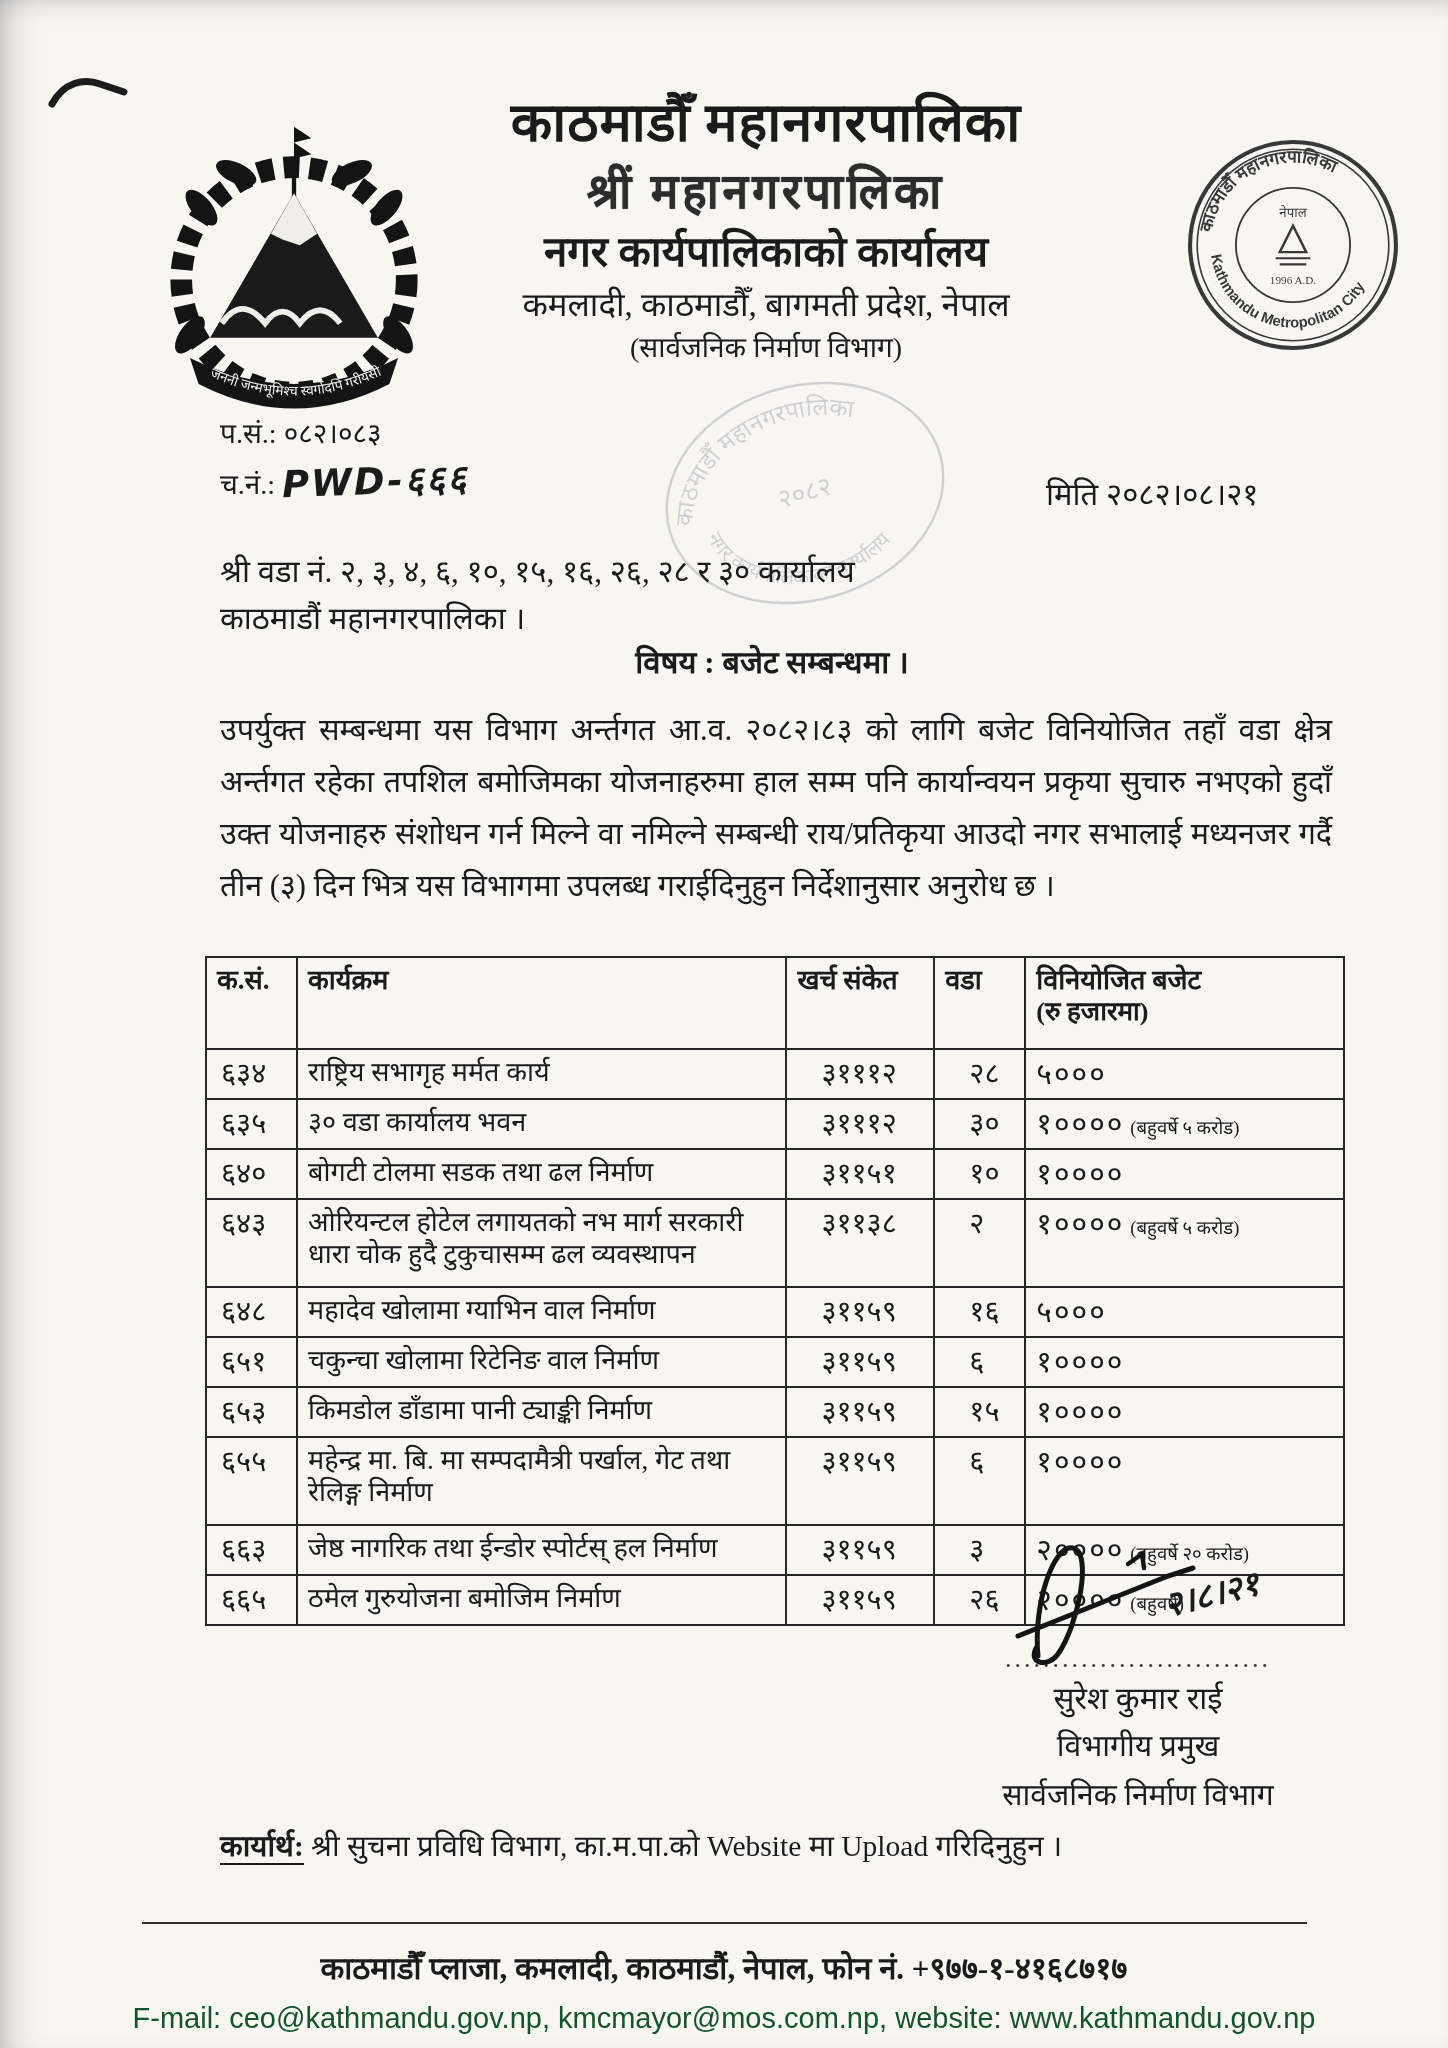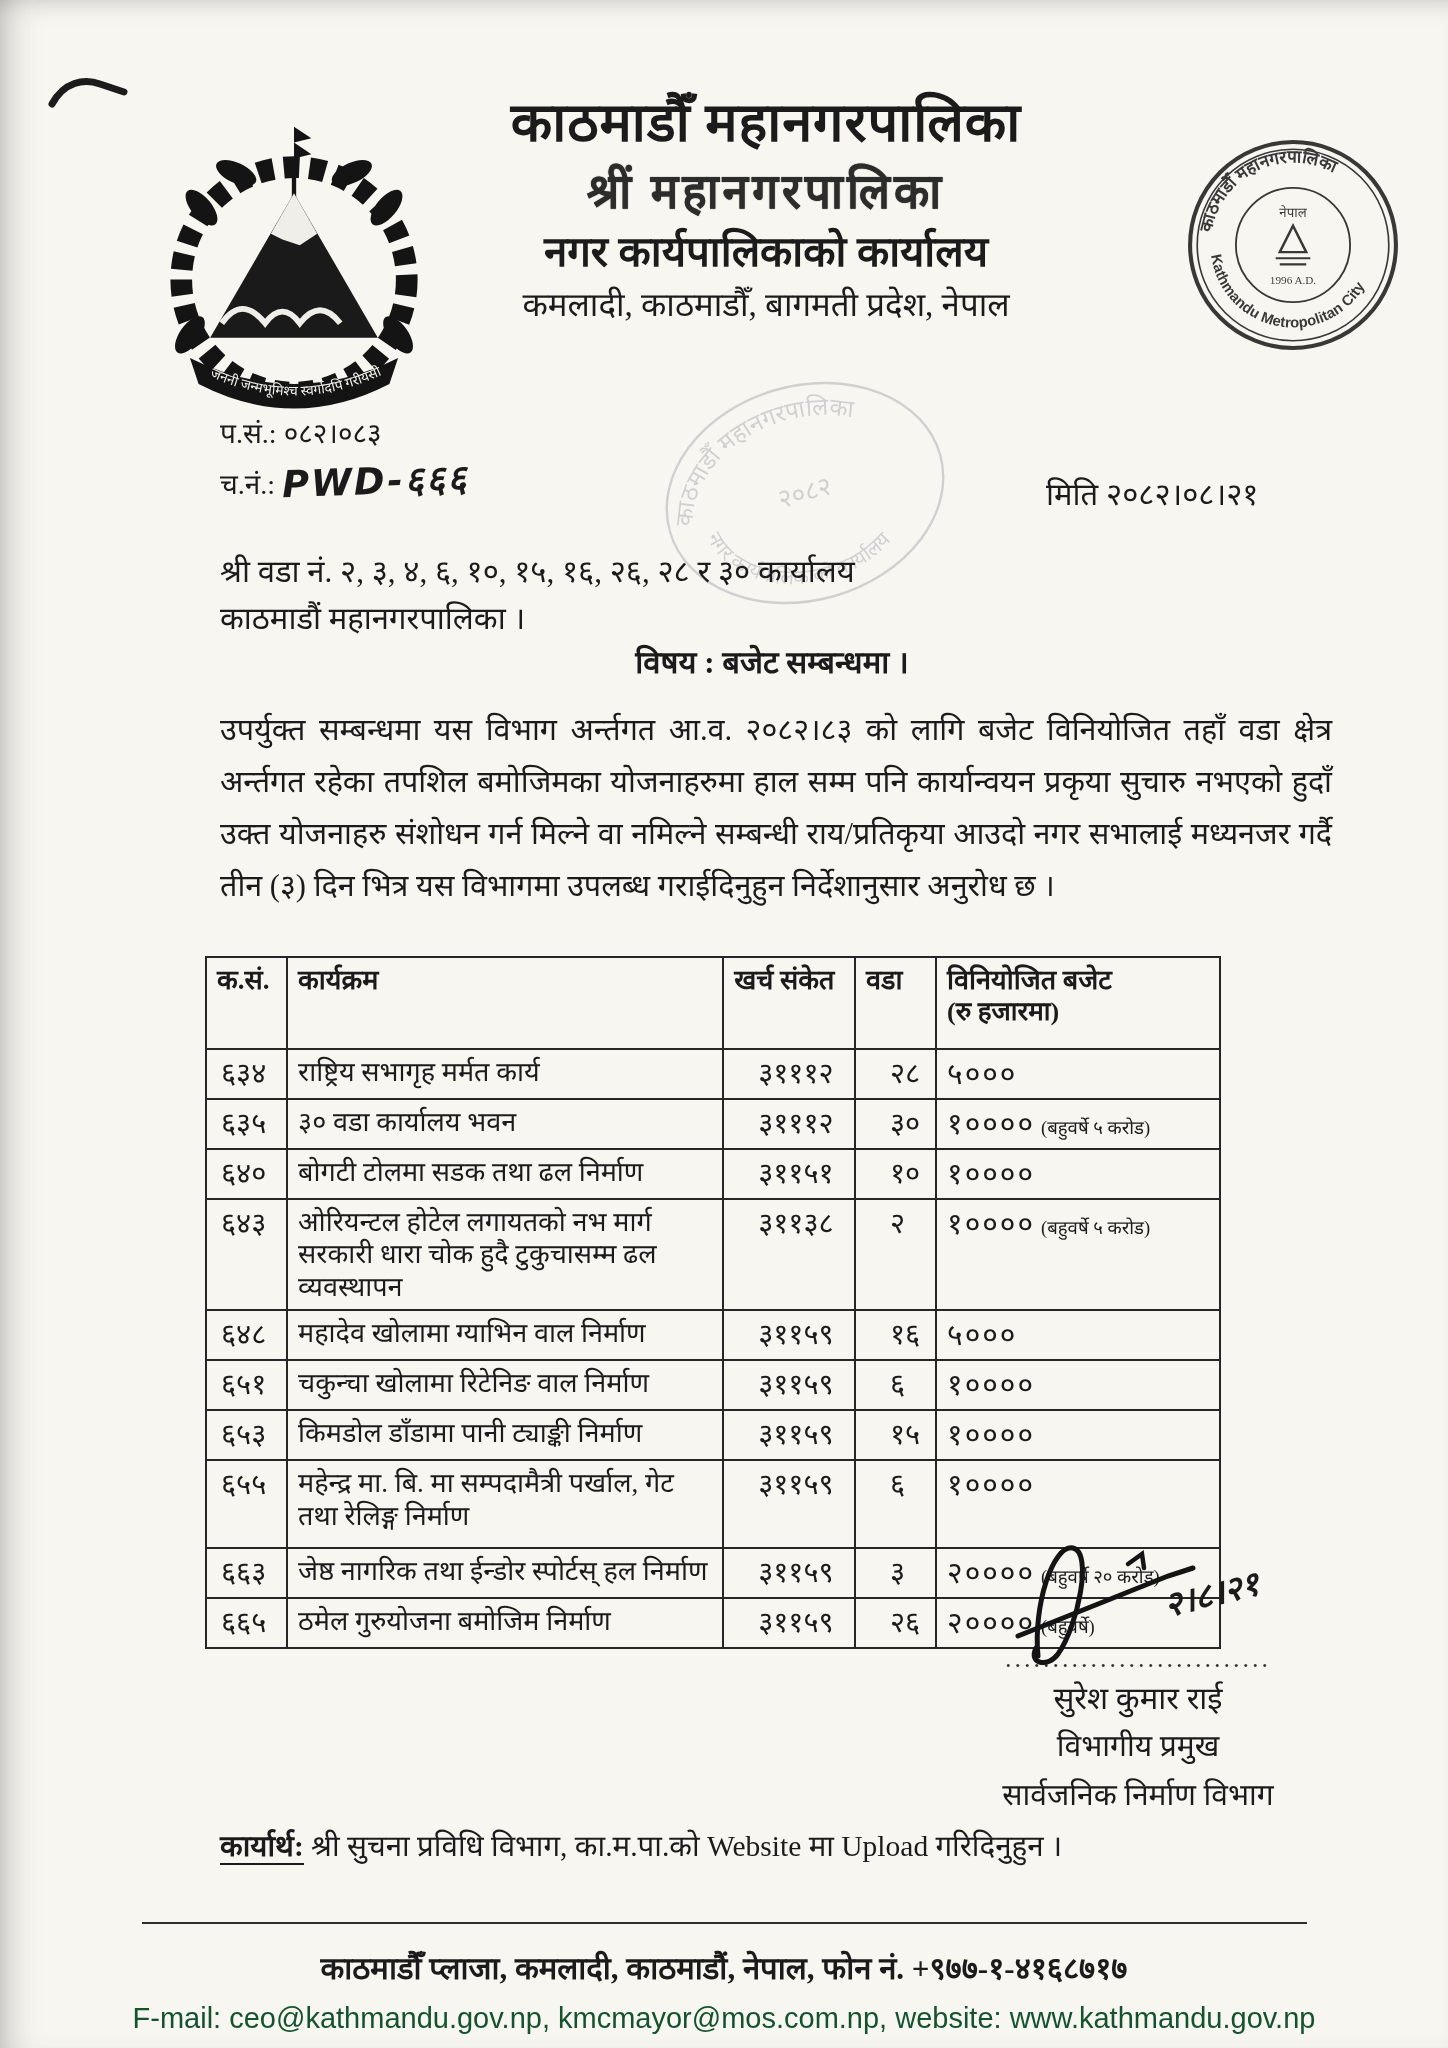--- a/index.html
+++ b/index.html
@@ -27,21 +27,21 @@
   .ref-block{left:220px;top:414px;font-size:28px;line-height:1.45;}
   .dispatch-hand{font-family:"DejaVu Sans",sans-serif;font-weight:bold;font-style:italic;
     font-size:37px;letter-spacing:2px;display:inline-block;transform:rotate(-2deg);}
   .date-line{left:1046px;top:472px;width:340px;font-size:31px;}
   
   .addressee{left:220px;top:548px;width:1000px;font-size:31px;line-height:1.52;}
   .subject{left:0;top:640px;width:1448px;padding-left:96px;box-sizing:border-box;
     text-align:center;font-size:31px;font-weight:bold;}
   .body-text{left:220px;top:704px;width:1112px;font-size:30.5px;line-height:52px;text-align:justify;}
   
-  .budget-table{left:205px;top:956px;width:1016px;border-collapse:collapse;table-layout:fixed;
+  .budget-table{left:205px;top:956px;width:1140px;border-collapse:collapse;table-layout:fixed;
     font-size:27px;}
   .budget-table th,.budget-table td{border:2px solid #262626;vertical-align:top;
     padding:6px 10px;text-align:left;line-height:1.2;}
   .budget-table th{font-weight:bold;height:78px;}
   .budget-table tr.normal{height:46px;}
   .budget-table tr.tall{height:88px;}
   .col-sn{width:8%;} .col-prog{width:43%;} .col-code{width:13%;} .col-ward{width:8%;} .col-budget{width:28%;}
   td.c-sn{font-size:29px;padding-left:14px;}
   td.c-code,td.c-ward{font-size:29px;padding-left:34px;}
   td.c-budget .amt{font-size:30px;letter-spacing:2px;}
@@ -124,20 +124,21 @@
       <textPath href="#stamp-bot" startOffset="8">नगर कार्यपालिकाको कार्यालय</textPath>
     </text>
     <text x="130" y="112" text-anchor="middle" font-size="22" fill="#3c3c52">२०८२</text>
   </svg>
 
   <div class="abs hdr">
     <div class="hdr-title">काठमाडौँ महानगरपालिका</div>
     <div class="hdr-stylized">श्रीं महानगरपालिका</div>
     <div class="hdr-office">नगर कार्यपालिकाको कार्यालय</div>
     <div class="hdr-address">कमलादी, काठमाडौँ, बागमती प्रदेश, नेपाल</div>
+    <div class="hdr-division">(सार्वजनिक निर्माण विभाग)</div>
   </div>
 
   <div class="abs ref-block">
     <div>
       <span>प.सं.:</span>
       <span>०८२।०८३</span>
     </div>
     <div>
       <span>च.नं.:</span>
       <span class="dispatch-hand">PWD-६६६</span>

